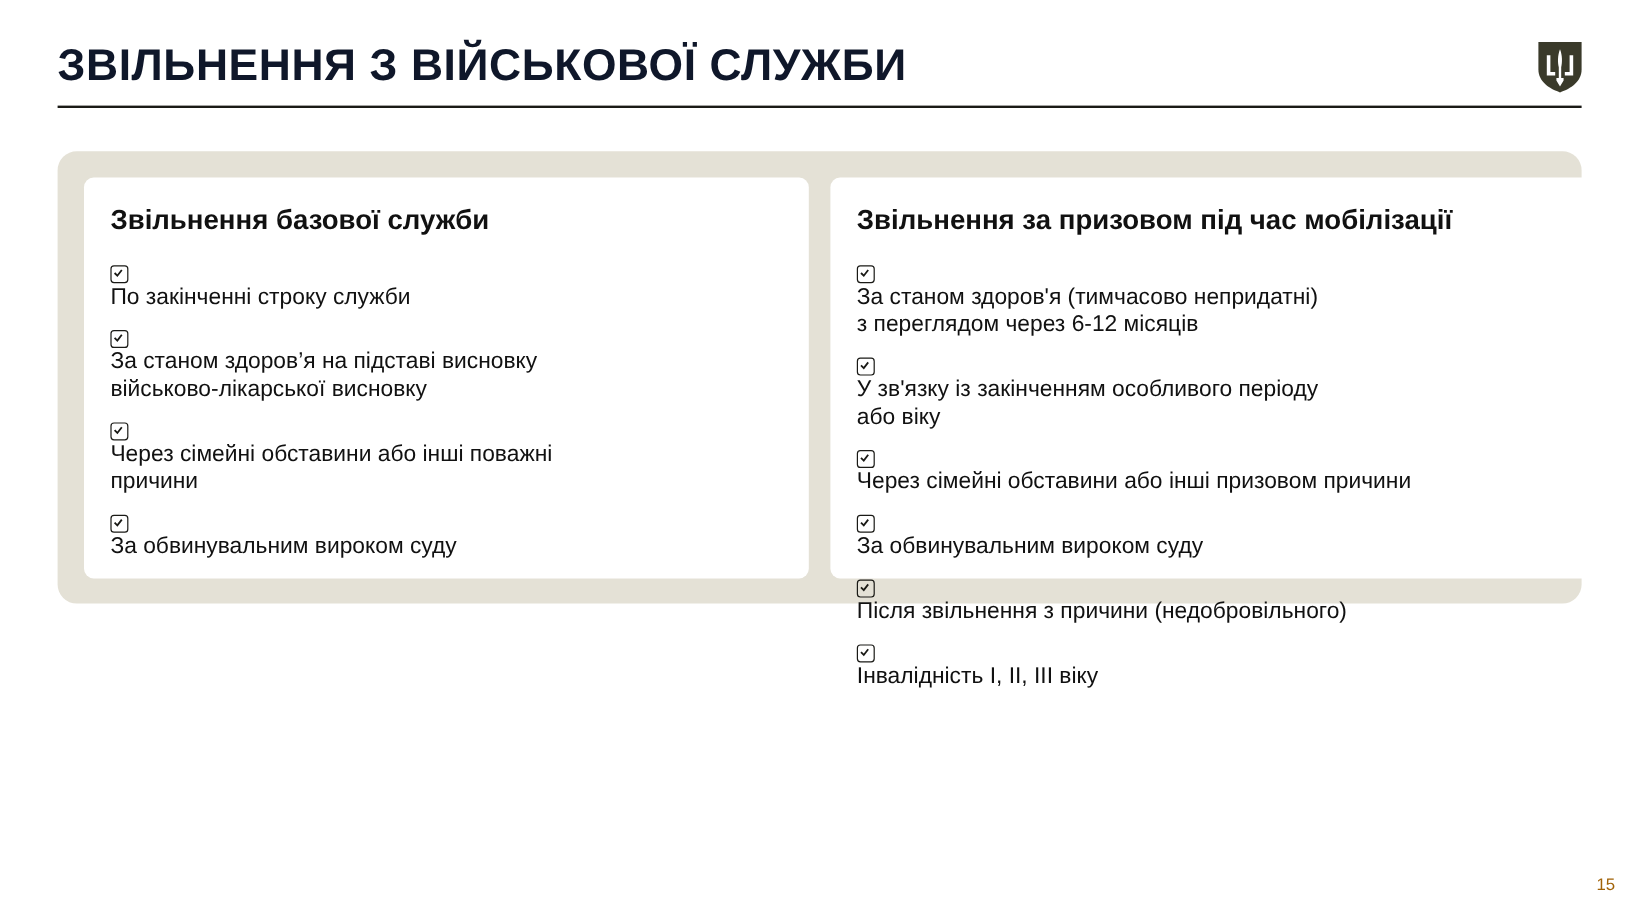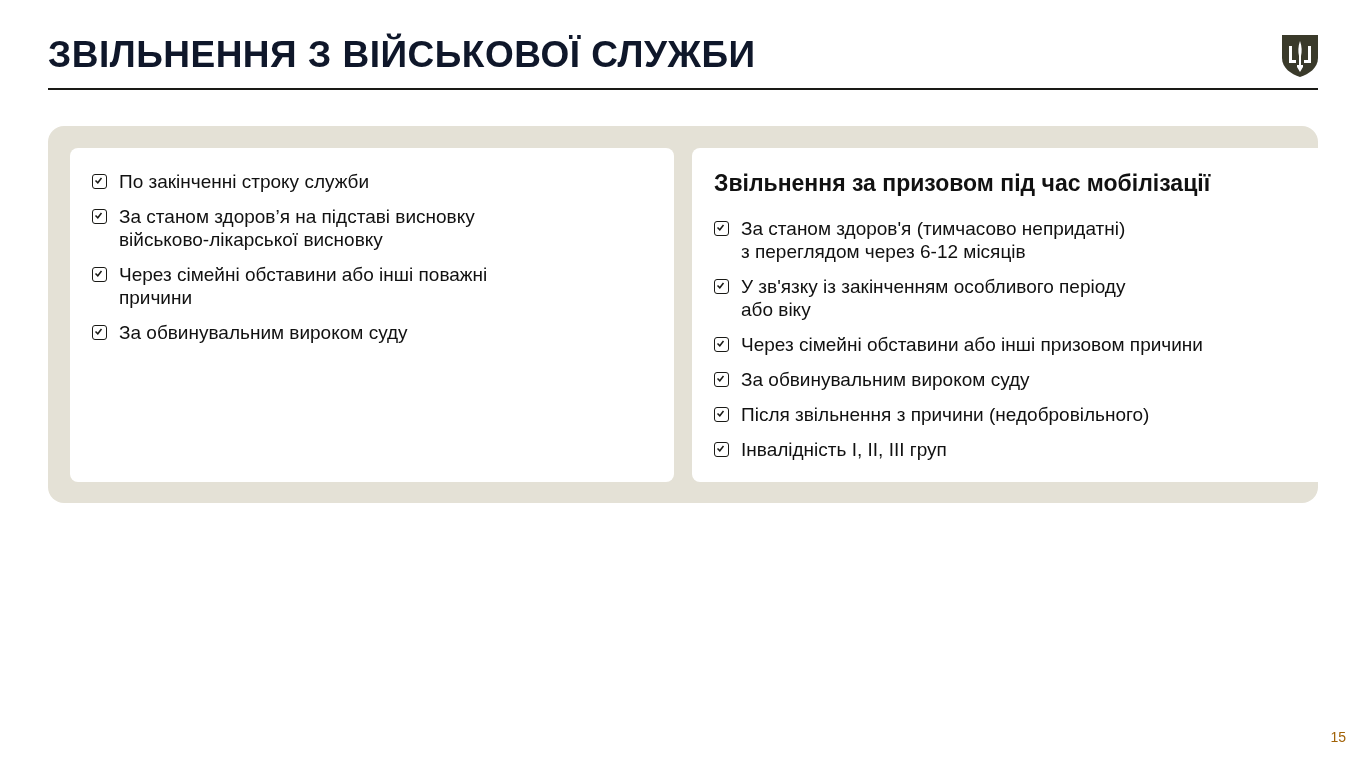--- a/index.html
+++ b/index.html
@@ -8,40 +8,41 @@
   .title{position:absolute;left:48px;top:34px;font-size:37px;font-weight:bold;color:#0f172a;
     letter-spacing:0.5px;font-family:"Liberation Sans",sans-serif;}
   .rule{position:absolute;left:48px;top:88px;width:1270px;height:2px;background:#1a1a16;}
   .emblem{position:absolute;left:1281px;top:34px;width:38px;height:44px;}
   .panel{position:absolute;left:48px;top:126px;width:1270px;height:377px;background:#e4e1d6;border-radius:16px;}
   .card{position:absolute;top:148px;height:334px;background:#ffffff;border-radius:8px;box-sizing:border-box;padding:22px 22px;}
   .card.left{left:70px;width:604px;}
   .card.right{left:692px;width:708px;}
   .card h2{margin:0 0 20px 0;font-size:23px;font-weight:bold;color:#111;font-family:"Liberation Sans",sans-serif;}
   .card ul{list-style:none;margin:0;padding:0;}
-  .card li{display:flex;align-items:flex-start;font-size:19px;line-height:23px;margin-bottom:12px;color:#111;}
+  .card li{display:flex;align-items:flex-start;font-size:19px;line-height:23px;margin-bottom:12px;color:#111;flex-direction:column;}
   .chk{flex:0 0 auto;width:13px;height:13px;border:1.6px solid #1a1a16;border-radius:3px;margin:4px 12px 0 0;position:relative;}
   .chk svg{position:absolute;left:1px;top:1px;}
   .pageno{position:absolute;right:20px;top:729px;font-size:14px;color:#a16207;}
 </style>
 </head>
 <body>
 
 <div class="title">ЗВІЛЬНЕННЯ З ВІЙСЬКОВОЇ СЛУЖБИ</div>
 <svg class="emblem" viewBox="0 0 38 44">
   <path d="M1 1 H37 V24 C37 34 28 40 19 43 C10 40 1 34 1 24 Z" fill="#3a3a2a"></path>
   <path d="M19 7 C17 12 17 18 18 22 L18 31 L16 31 L16 33 L19 38 L22 33 L22 31 L20 31 L20 22 C21 18 21 12 19 7 Z" fill="#fff"></path>
   <path d="M8 12 L11 12 L11 26 L15 26 L15 29 L8 29 Z" fill="#fff"></path>
   <path d="M30 12 L27 12 L27 26 L23 26 L23 29 L30 29 Z" fill="#fff"></path>
 </svg>
 <div class="rule"></div>
 
 <div class="panel"></div>
 
 <div class="card left">
+  <h2>Звільнення базової служби</h2>
   <ul>
     <li>
         <span class="chk">
           <svg width="9" height="9" viewBox="0 0 9 9">
             <path d="M1.5 4.5 L3.8 6.8 L7.5 2" stroke="#1a1a16" stroke-width="1.5" fill="none"></path>
           </svg>
         </span>
         <span><span>По закінченні строку служби</span></span>
       </li>
     <li>
@@ -113,18 +114,18 @@
           </svg>
         </span>
         <span><span>Після звільнення з причини (недобровільного)</span></span>
       </li>
     <li>
         <span class="chk">
           <svg width="9" height="9" viewBox="0 0 9 9">
             <path d="M1.5 4.5 L3.8 6.8 L7.5 2" stroke="#1a1a16" stroke-width="1.5" fill="none"></path>
           </svg>
         </span>
-        <span><span>Інвалідність I, II, III груп</span></span>
+        <span><span>Інвалідність I, II, III віку</span></span>
       </li>
   </ul>
 </div>
 
 <div class="pageno">15</div>
 
 </body></html>

